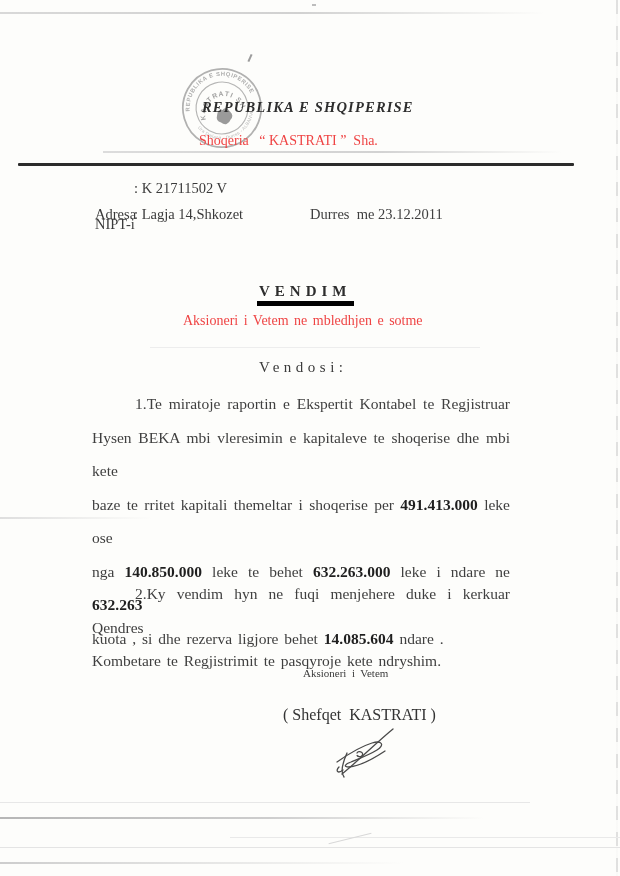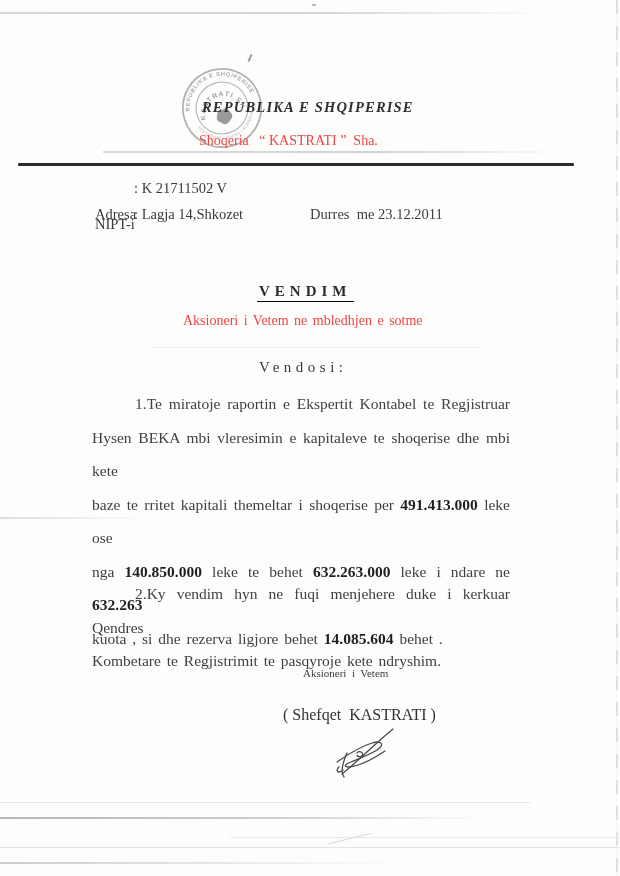--- a/index.html
+++ b/index.html
@@ -27,21 +27,21 @@
   .info-value{font-size:14.5px;color:#3a3a3a;}
   .nipt-label{top:180px;left:95px;margin-top:36px;}
   .nipt-value{top:180px;left:134px;}
   .addr-label{top:206px;left:95px;}
   .addr-value{top:206px;left:134px;}
   .place-date{top:206px;left:310px;font-size:14.5px;}
   
   .vendim-title{top:282px;left:257px;z-index:3;}
   .vendim-title span{
     display:inline-block;font-size:15px;font-weight:bold;letter-spacing:5px;
-    color:#2d2d2d;border-bottom:1px solid #000000;padding:0 2px 1px 2px;
+    color:#2d2d2d;border-bottom:5px solid #000000;padding:0 2px 1px 2px;
   }
   .subtitle{top:313px;left:183px;font-size:14px;word-spacing:2px;color:#ef4444;}
   .decides{top:359px;left:259px;font-size:15px;letter-spacing:4.5px;color:#3a3a3a;}
   
   .para{left:92px;width:418px;font-size:15.5px;line-height:33.5px;word-spacing:2px;}
   .para-1{top:387px;}
   .para-2{top:577px;}
   .para .line{text-align:justify;}
   .para .line.just{text-align-last:justify;}
   .para .line.ind{text-indent:43px;}
@@ -125,21 +125,21 @@
     <span>VENDIM</span>
   </div>
   <div class="abs subtitle">Aksioneri i Vetem ne mbledhjen e sotme</div>
   <div class="abs decides">Vendosi:</div>
 
   <div class="abs para para-1">
       <div class="line just ind"><span>1.Te miratoje raportin e Ekspertit Kontabel te Regjistruar</span></div>
       <div class="line just"><span>Hysen  BEKA  mbi vleresimin e kapitaleve te shoqerise dhe mbi kete</span></div>
       <div class="line just"><span>baze te rritet kapitali themeltar i shoqerise per </span><span class="b">491.413.000</span><span> leke ose</span></div>
       <div class="line just"><span>nga </span><span class="b">140.850.000</span><span> leke te behet </span><span class="b">632.263.000</span><span> leke i ndare ne </span><span class="b">632.263</span></div>
-      <div class="line"><span>kuota , si dhe rezerva ligjore behet </span><span class="b">14.085.604</span><span> behet .</span></div>
+      <div class="line"><span>kuota , si dhe rezerva ligjore behet </span><span class="b">14.085.604</span><span> ndare .</span></div>
     </div>
   <div class="abs para para-2">
       <div class="line just ind"><span>2.Ky vendim hyn ne fuqi menjehere duke i kerkuar Qendres</span></div>
       <div class="line"><span>Kombetare te Regjistrimit te pasqyroje kete ndryshim.</span></div>
     </div>
 
   <div class="abs sig-role pre">Aksioneri  i  Vetem</div>
   <div class="abs sig-name pre">( Shefqet  KASTRATI )</div>
   <div class="abs sig-mark">
     <svg width="78" height="58" viewBox="0 0 78 58">

